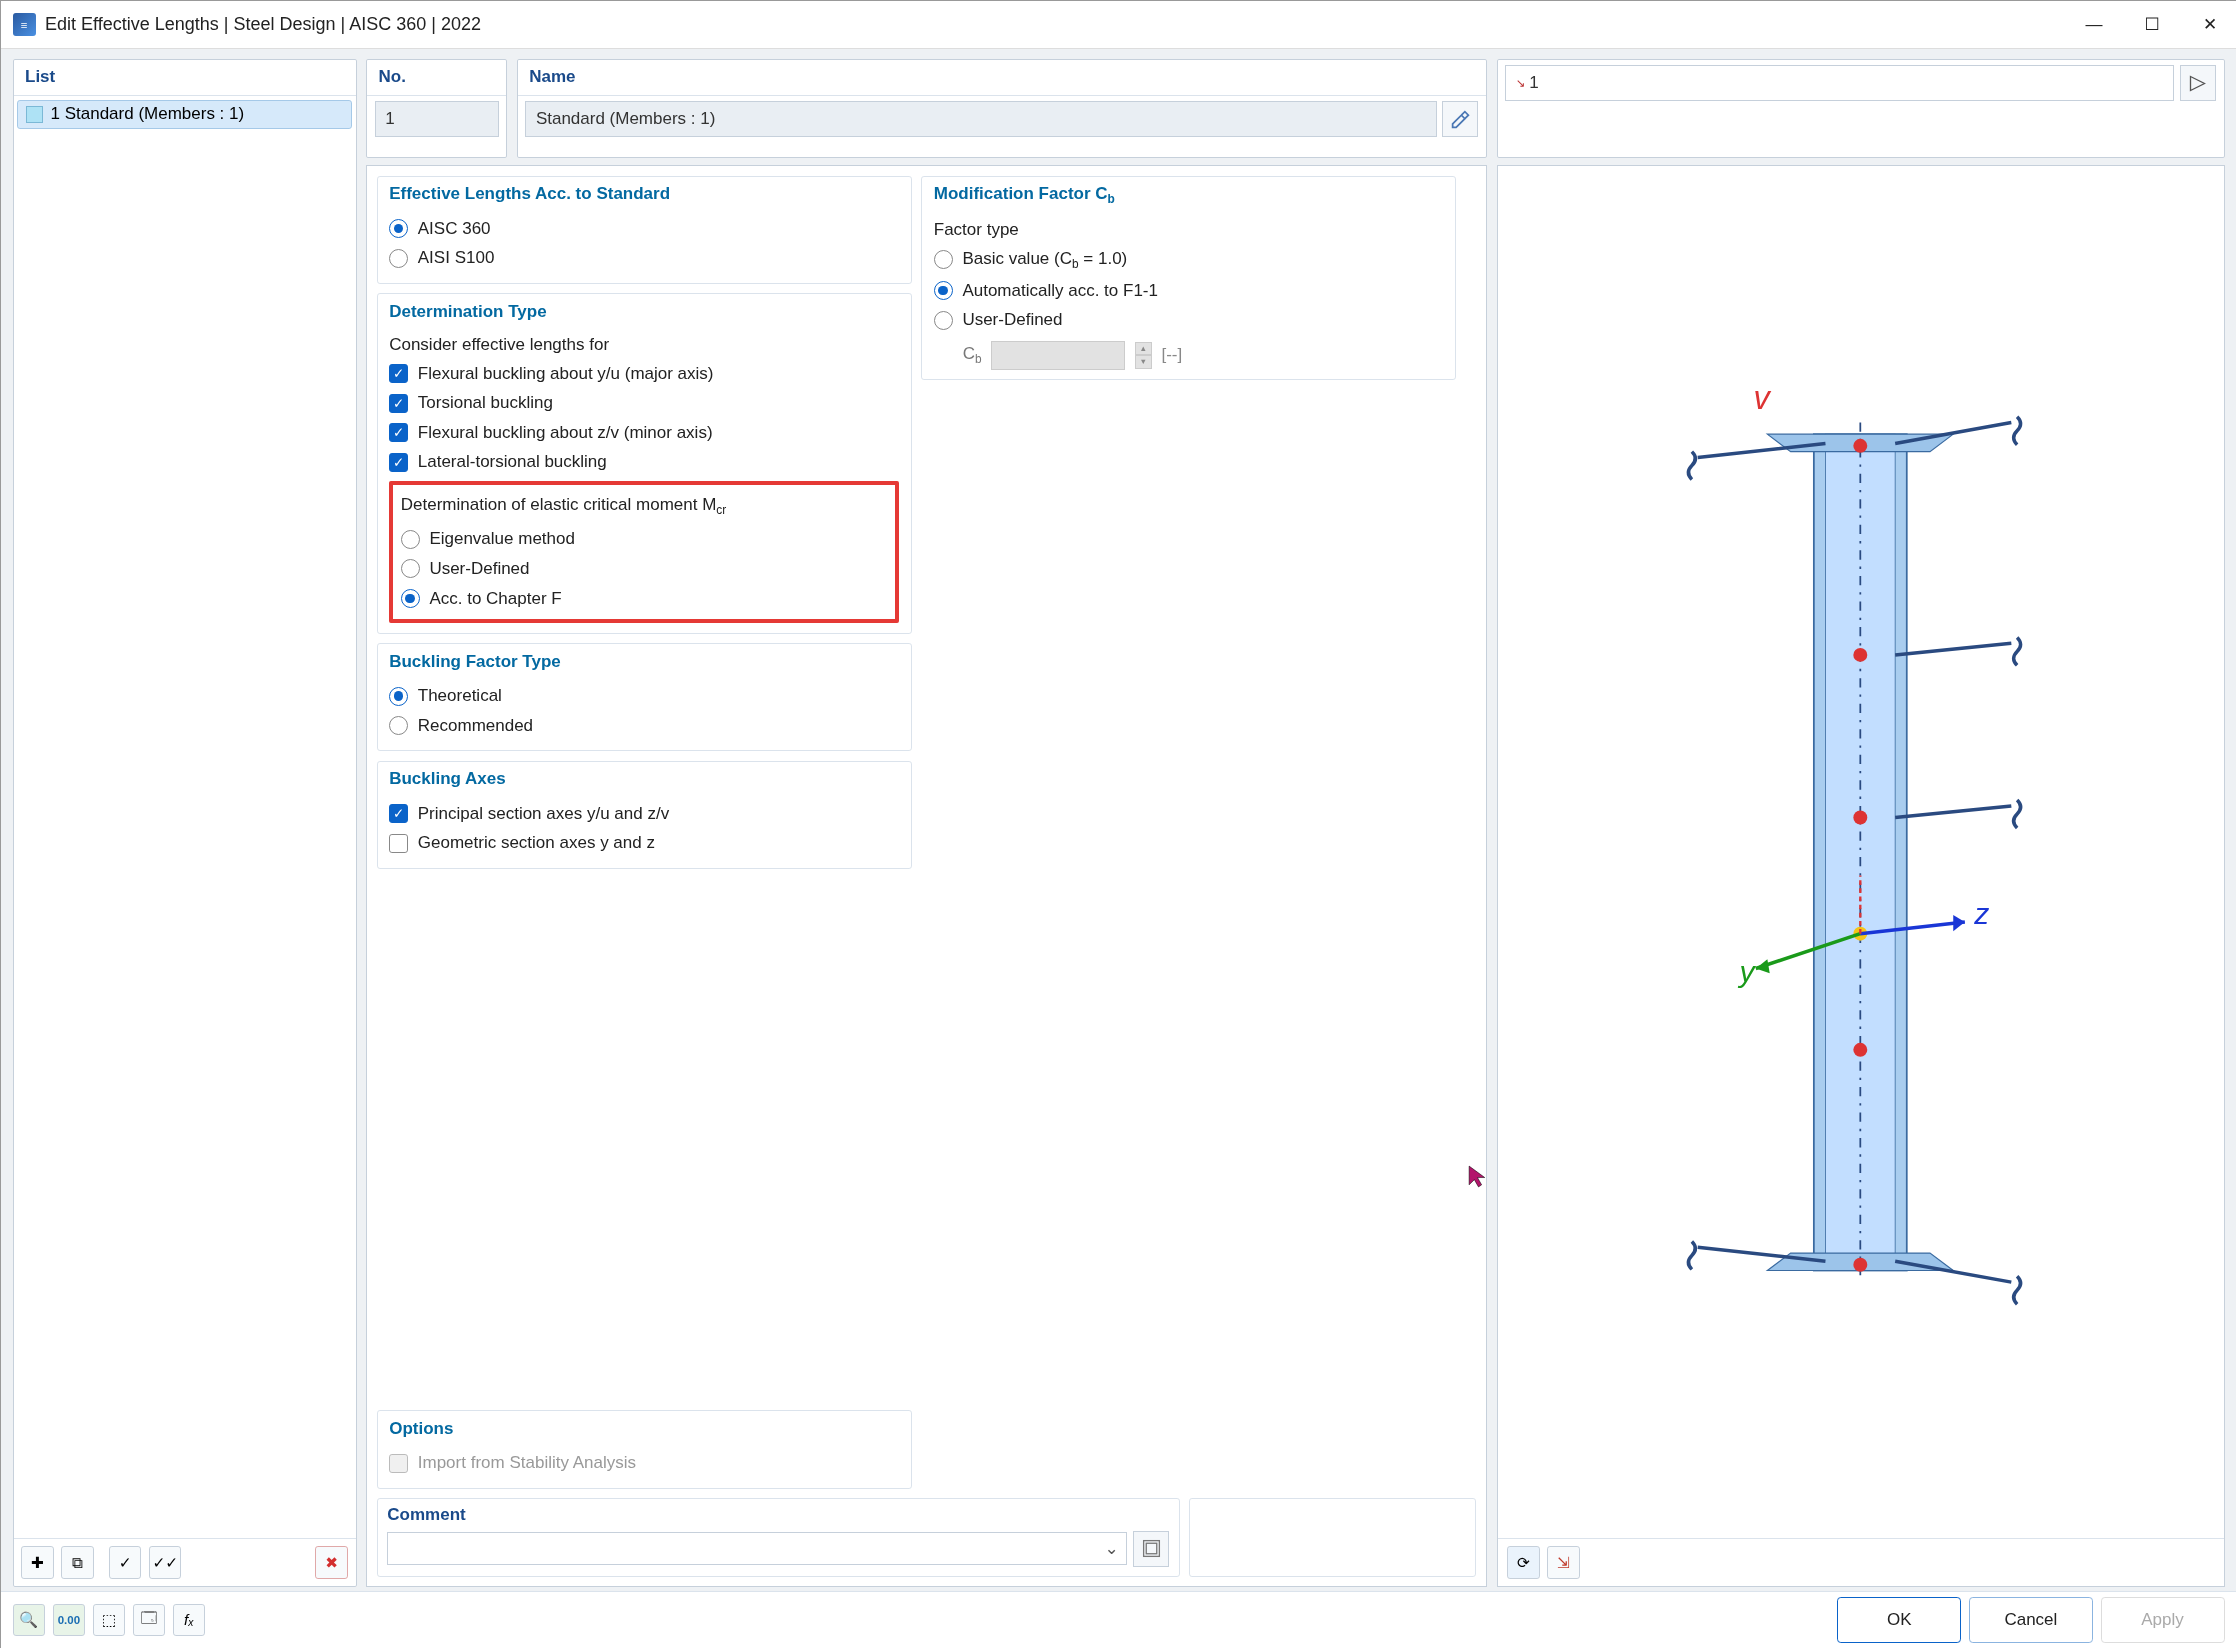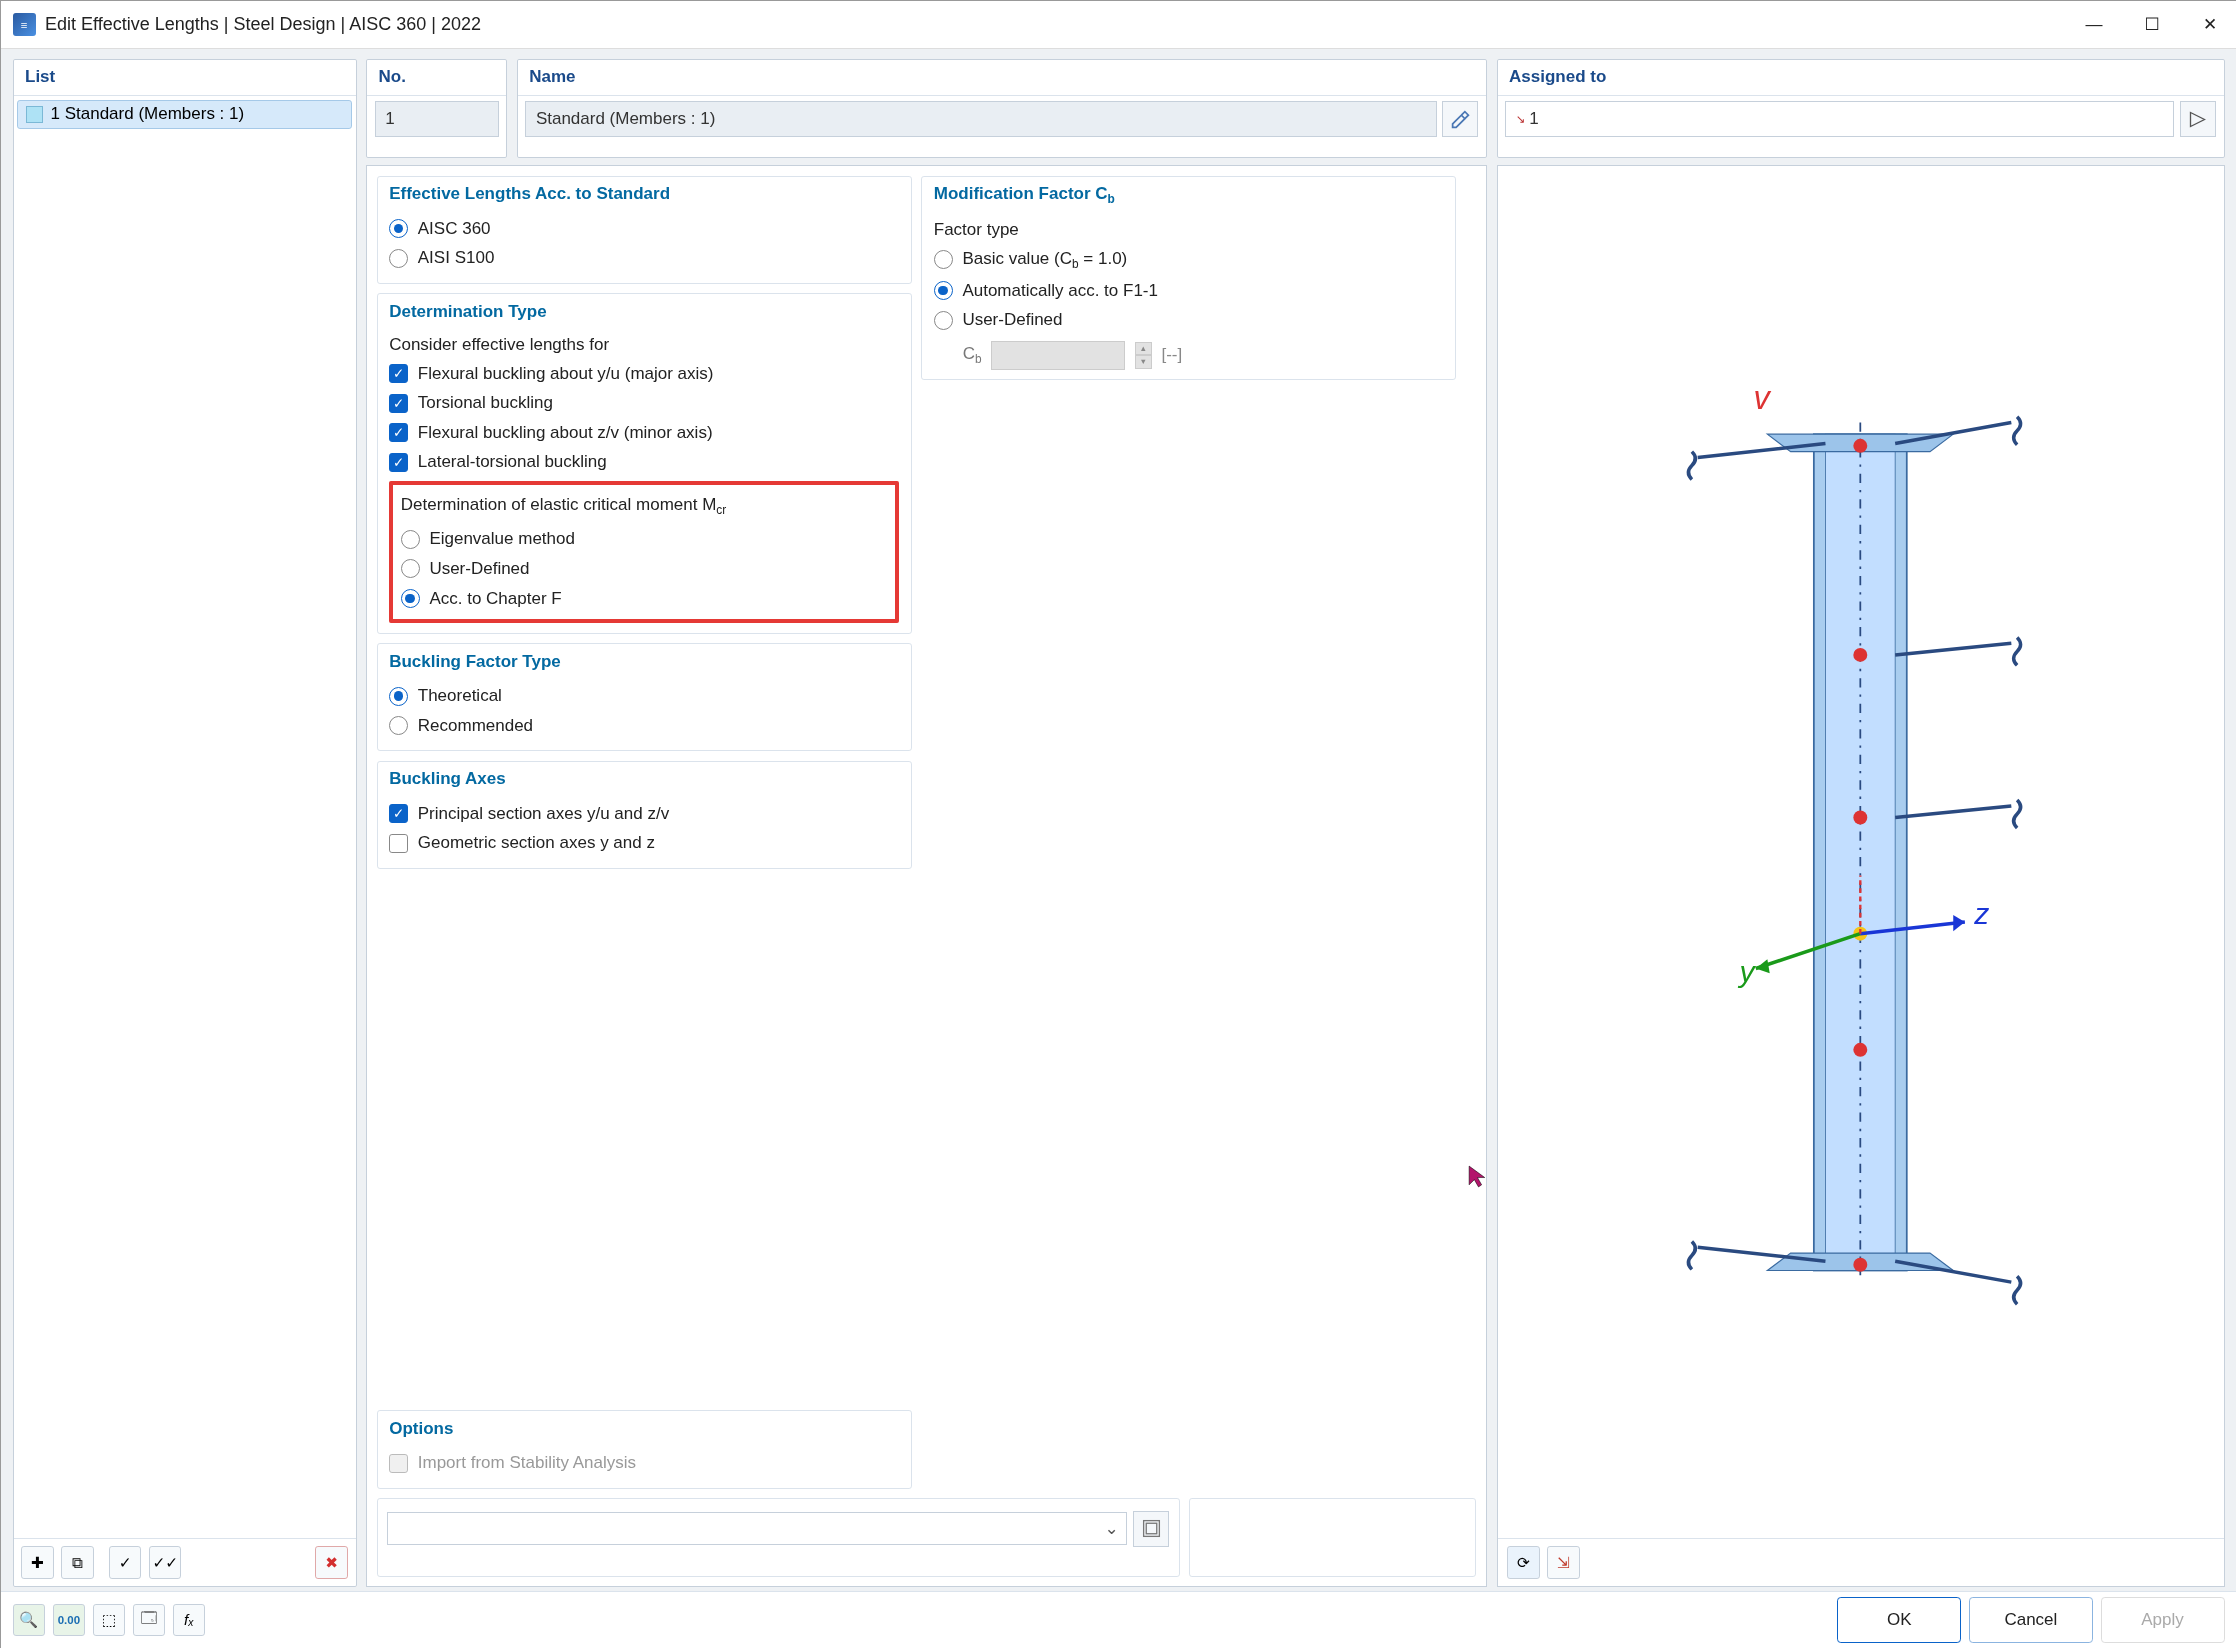--- a/index.html
+++ b/index.html
@@ -140,21 +140,20 @@
                 <span>Standard (Members : 1)</span>
               </div>
             <div class="small-btn">
               <svg viewBox="0 0 24 24">
                   <path fill="none" stroke="#4a77b4" stroke-width="2" d="M3 17l10-10 4 4-10 10H3v-4z M13 7l4-4 4 4-4 4"></path>
                 </svg>
             </div>
           </div>
         </div>
         <div class="pane assigned-pane">
-          <div class="pane-header">Assigned to</div>
           <div class="field-body">
             <div class="textfield white">
               <span style="color:#b33; font-size:11.5px; margin-right:3.8px;">↘</span>
               <span>1</span>
             </div>
             <div class="small-btn">
               <svg viewBox="0 0 24 24">
                   <path fill="none" stroke="#555" stroke-width="1.5" d="M4 4l16 8-16 8z"></path>
                 </svg>
             </div>
@@ -288,20 +287,21 @@
                     <span class="unit">[--]</span>
                   </div>
                 </div>
               </div>
               <div class="spacer"></div>
             </div>
           </div>
 
           <div class="comment-pane" style="padding:0 9.6px 9.6px 9.6px;">
             <div class="comment-group">
+              <div class="comment-header">Comment</div>
               <div class="comment-row">
                 <div class="comment-select"></div>
                 <div class="small-btn">
                   <svg viewBox="0 0 24 24">
                       <rect x="3" y="3" width="18" height="18" fill="none" stroke="#777" stroke-width="1.5"></rect>
                       <rect x="6" y="6" width="12" height="12" fill="none" stroke="#777" stroke-width="1.5"></rect>
                     </svg>
                 </div>
               </div>
             </div>

